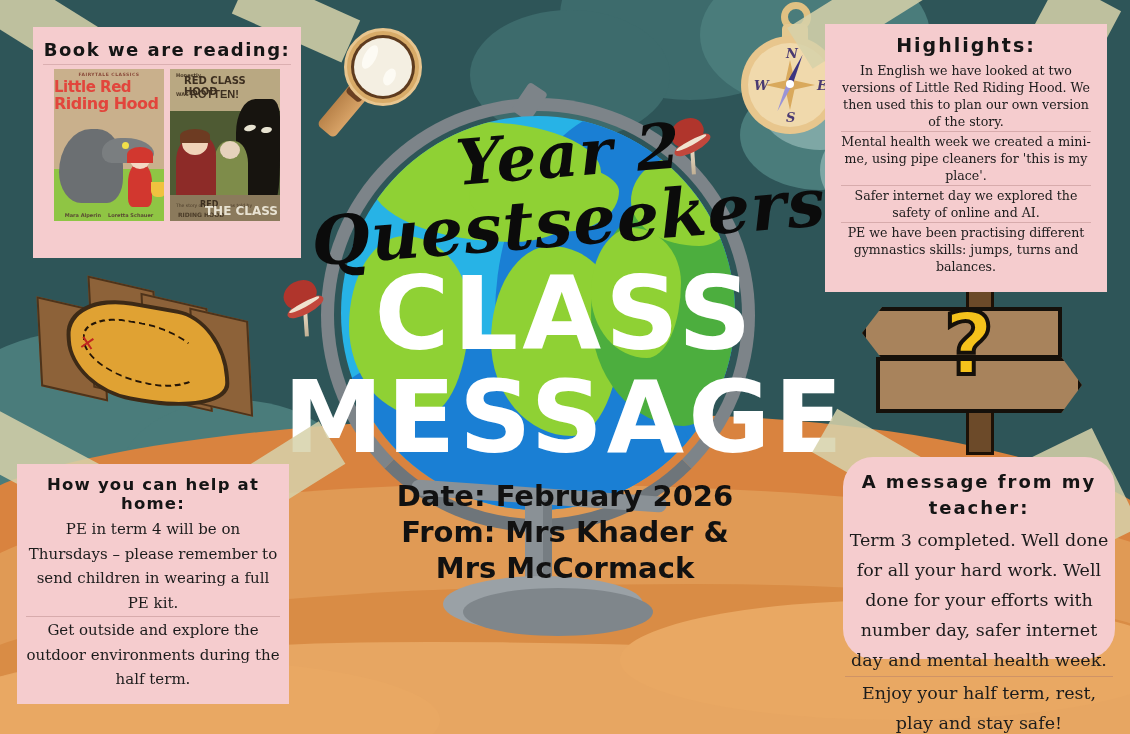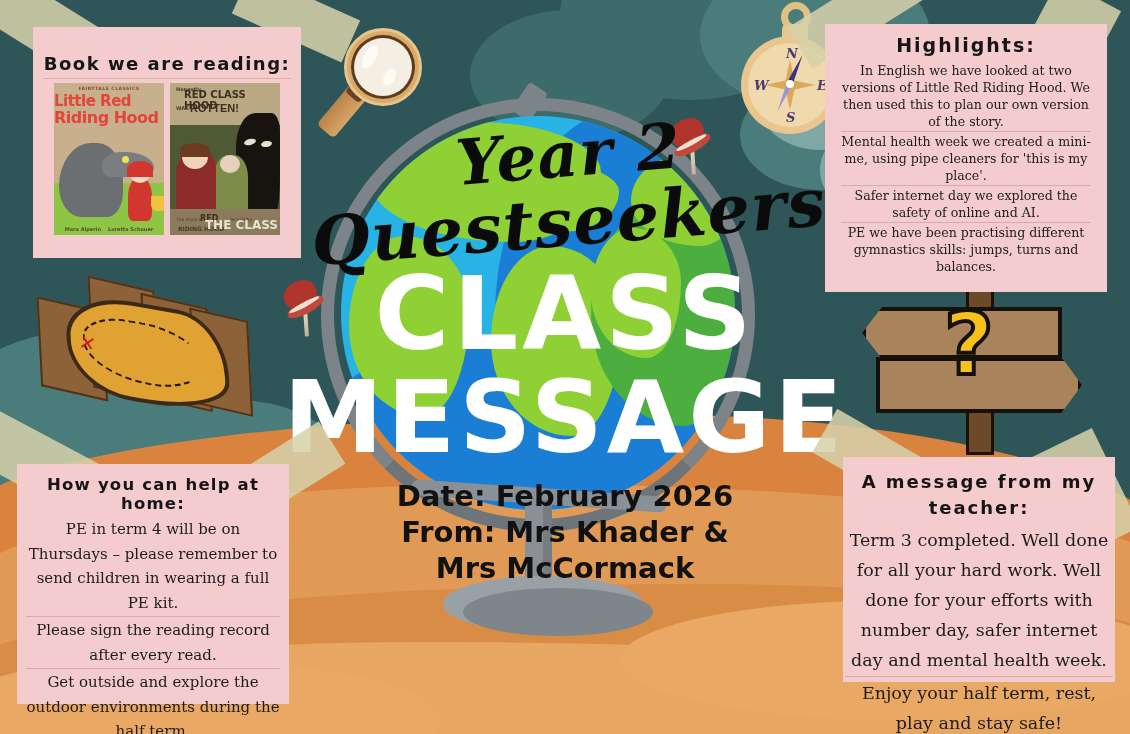--- a/index.html
+++ b/index.html
@@ -172,21 +172,21 @@
     padding: 1px 0 1px;
   }
   .panel-body p:last-child { border-bottom: none; }
 
   
   #book-panel {
     left: 33px; top: 27px;
     width: 268px; height: 231px;
     padding: 6px 10px;
   }
-  #book-panel .panel-title { font-size: 18px; margin: 20px 0 4px; letter-spacing: 1.5px;}
+  #book-panel .panel-title { font-size: 18px; margin: 6px 0 4px; letter-spacing: 1.5px;}
   .books-row {
     display: flex;
     gap: 6px;
     justify-content: center;
     border-top: 1px solid rgba(160,110,110,0.3);
     padding-top: 4px;
   }
   .book { width: 110px; height: 152px; position: relative; overflow: hidden; }
 
   
@@ -262,22 +262,23 @@
     left: 17px; top: 464px;
     width: 272px; height: 240px;
     padding: 4px 9px;
   }
   #help-panel .panel-title { font-size: 16.5px; margin: 7px 0 3px; letter-spacing: 1.2px;}
   #help-panel .panel-body { font-size: 15px; line-height: 24.5px; }
 
   
   #teacher-panel {
     left: 843px; top: 457px;
-    width: 272px; height: 225px;
+    width: 272px; height: 202px;
     padding: 4px 2px;
+    border-radius: 30px;
   }
   #teacher-panel .panel-title { font-size: 18px; margin: 8px 0 3px; line-height: 26px;}
   #teacher-panel .panel-body { font-size: 17.5px; line-height: 30px; }
 
   
   #center-text {
     position: absolute;
     left: 0; right: 0;
     top: 120px;
     text-align: center;
@@ -604,21 +605,20 @@
     </div>
   </div>
 
   <div class="tape" style="left:-28px; top:440px; width:150px; height:56px; transform:rotate(28deg);"></div>
   <div class="tape" style="left:212px; top:452px; width:130px; height:50px; transform:rotate(-32deg);"></div>
 
   <div class="panel" id="help-panel">
     <div class="panel-title">How you can help at home:</div>
     <div class="panel-body">
       <p>PE in term 4 will be on Thursdays – please remember to send children in wearing a full PE kit.</p>
-      <p>Please sign the reading record after every read.</p>
       <p>Get outside and explore the outdoor environments during the half term.</p>
     </div>
   </div>
 
   <div class="tape" style="left:816px; top:438px; width:130px; height:50px; transform:rotate(30deg);"></div>
   <div class="tape" style="left:1040px; top:440px; width:80px; height:110px; transform:rotate(-26deg);"></div>
 
   <div class="panel" id="teacher-panel">
     <div class="panel-title">A message from my teacher:</div>
     <div class="panel-body">

